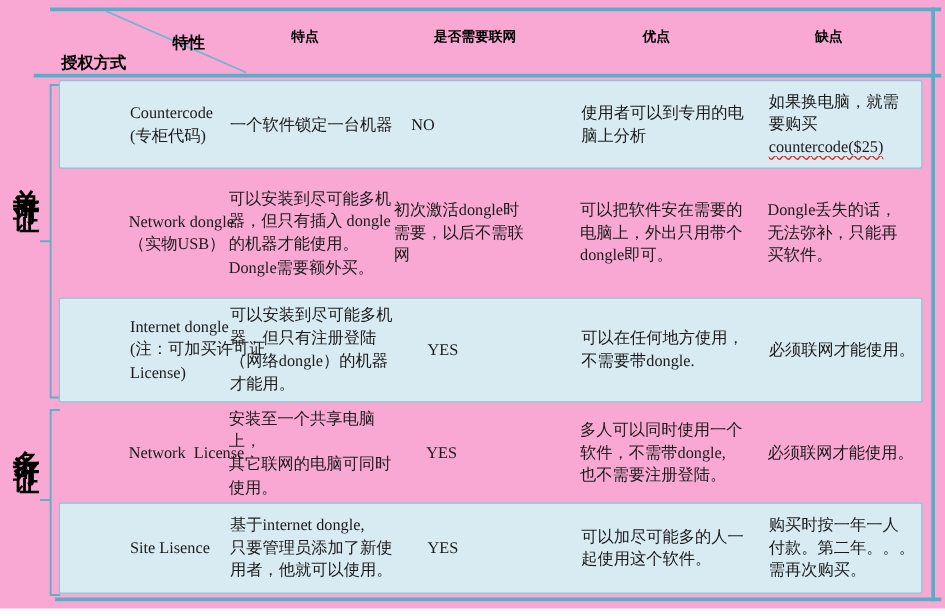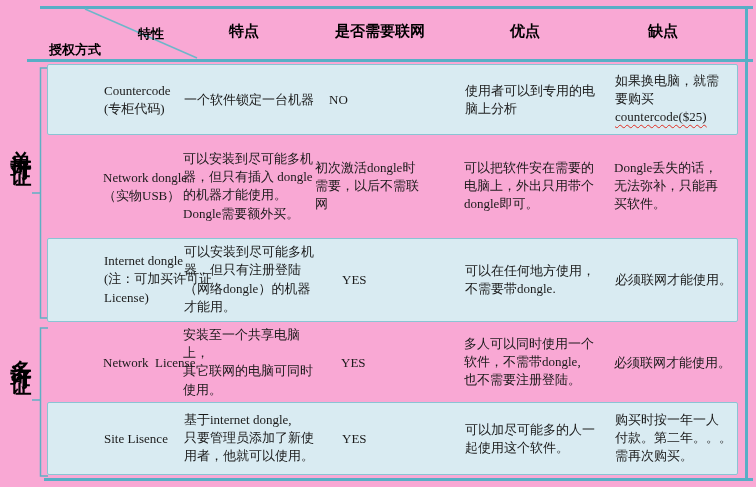--- a/index.html
+++ b/index.html
@@ -13,21 +13,21 @@
   }
   
   .tline { position:absolute; background:#58aec6; }
   .line-top    { left:40px;  top:6px;   width:713px; height:3px; }
   .line-head   { left:27px;  top:59px;  width:726px; height:3px; }
   .line-bottom { left:44px;  top:478px; width:709px; height:3px; }
   .line-right  { left:745px; top:6px;   width:3px;   height:475px; }
 
   
   .hdr-label { position:absolute; font-weight:bold; font-size:13px; color:#000; }
-  .hdr-col   { position:absolute; top:22px; font-weight:bold; font-size:15px; color:#000; text-align:center; }
+  .hdr-col   { position:absolute; top:22px; font-weight:bold; font-size:11px; color:#000; text-align:center; }
   .hc1 { left:204px; width:80px; }
   .hc2 { left:330px; width:100px; }
   .hc3 { left:485px; width:80px; }
   .hc4 { left:623px; width:80px; }
   .corner-top    { left:138px; top:25px; }
   .corner-bottom { left:49px;  top:41px; }
 
   
   .row  { position:absolute; left:47px; width:691px; }
   .band { background:#d9ebf2; border:1px solid #8ac4d4; border-radius:2px; box-sizing:border-box; }

